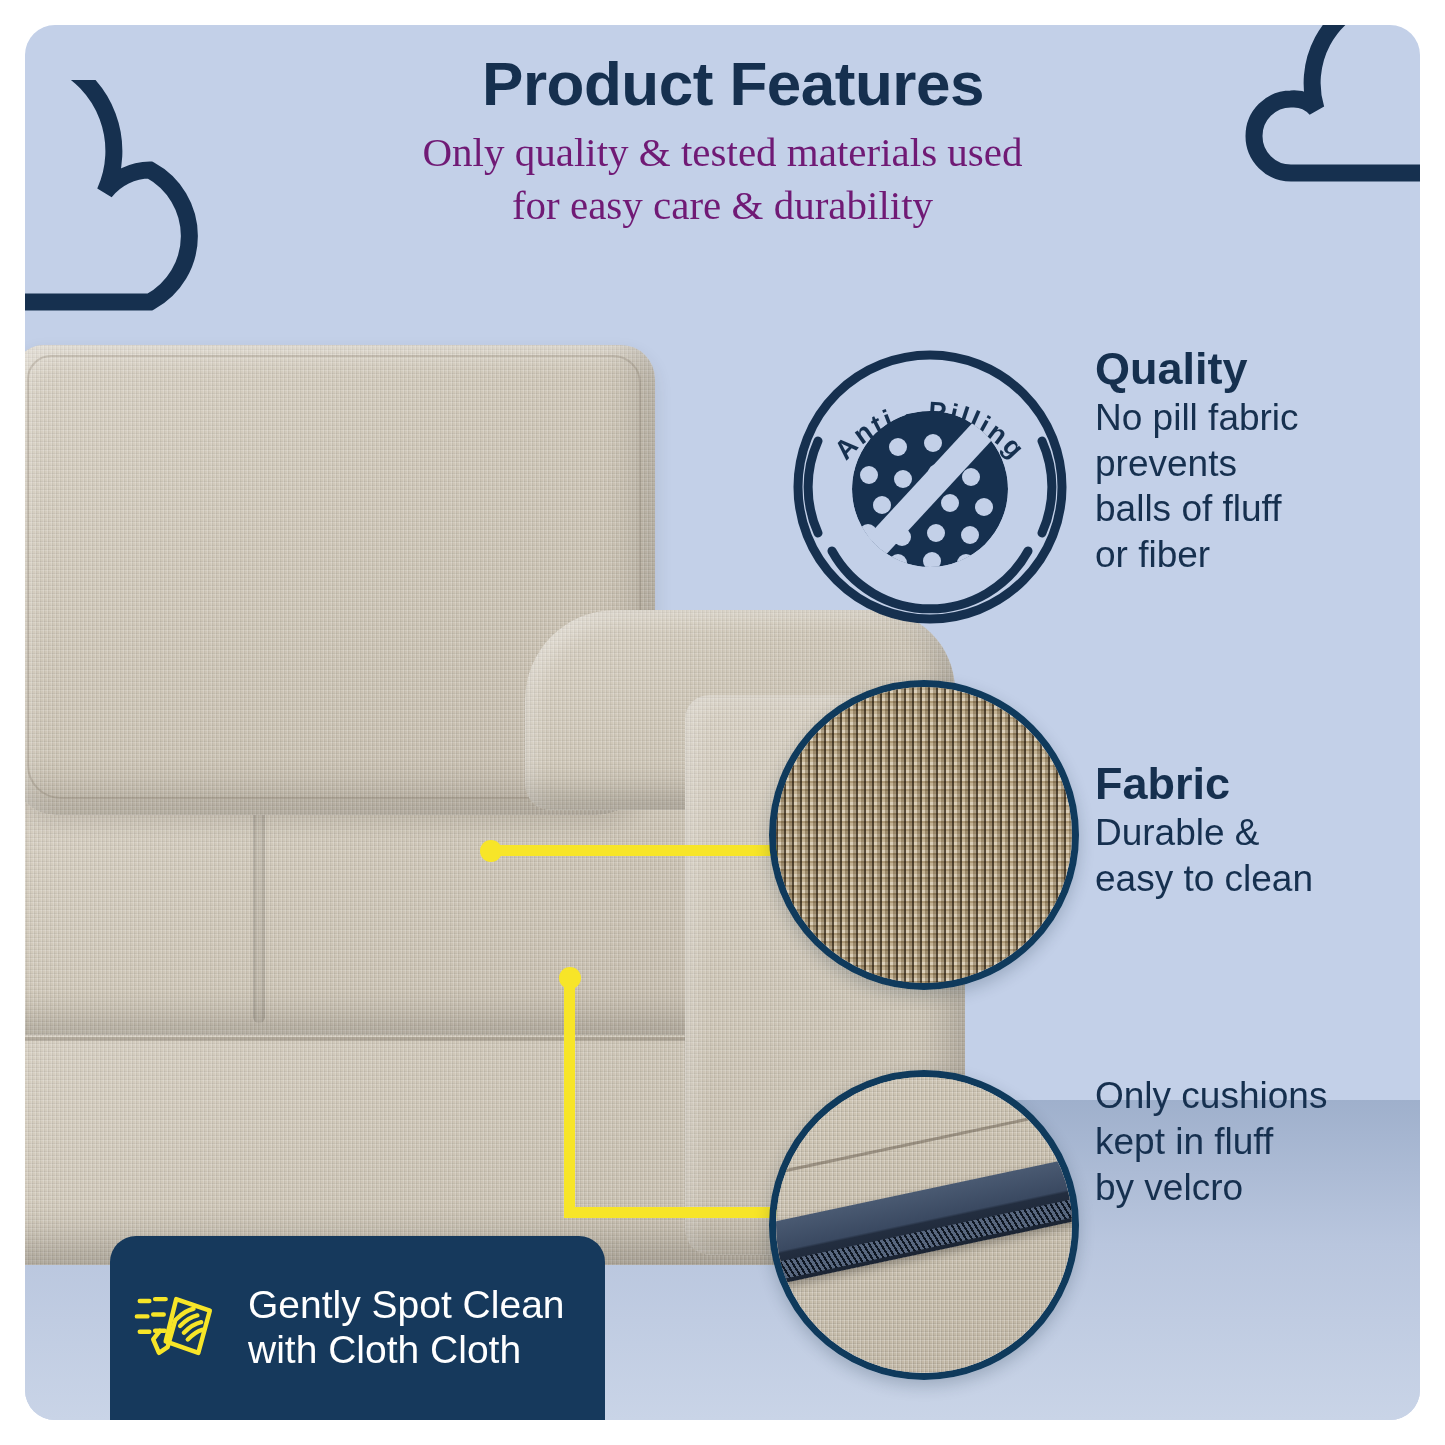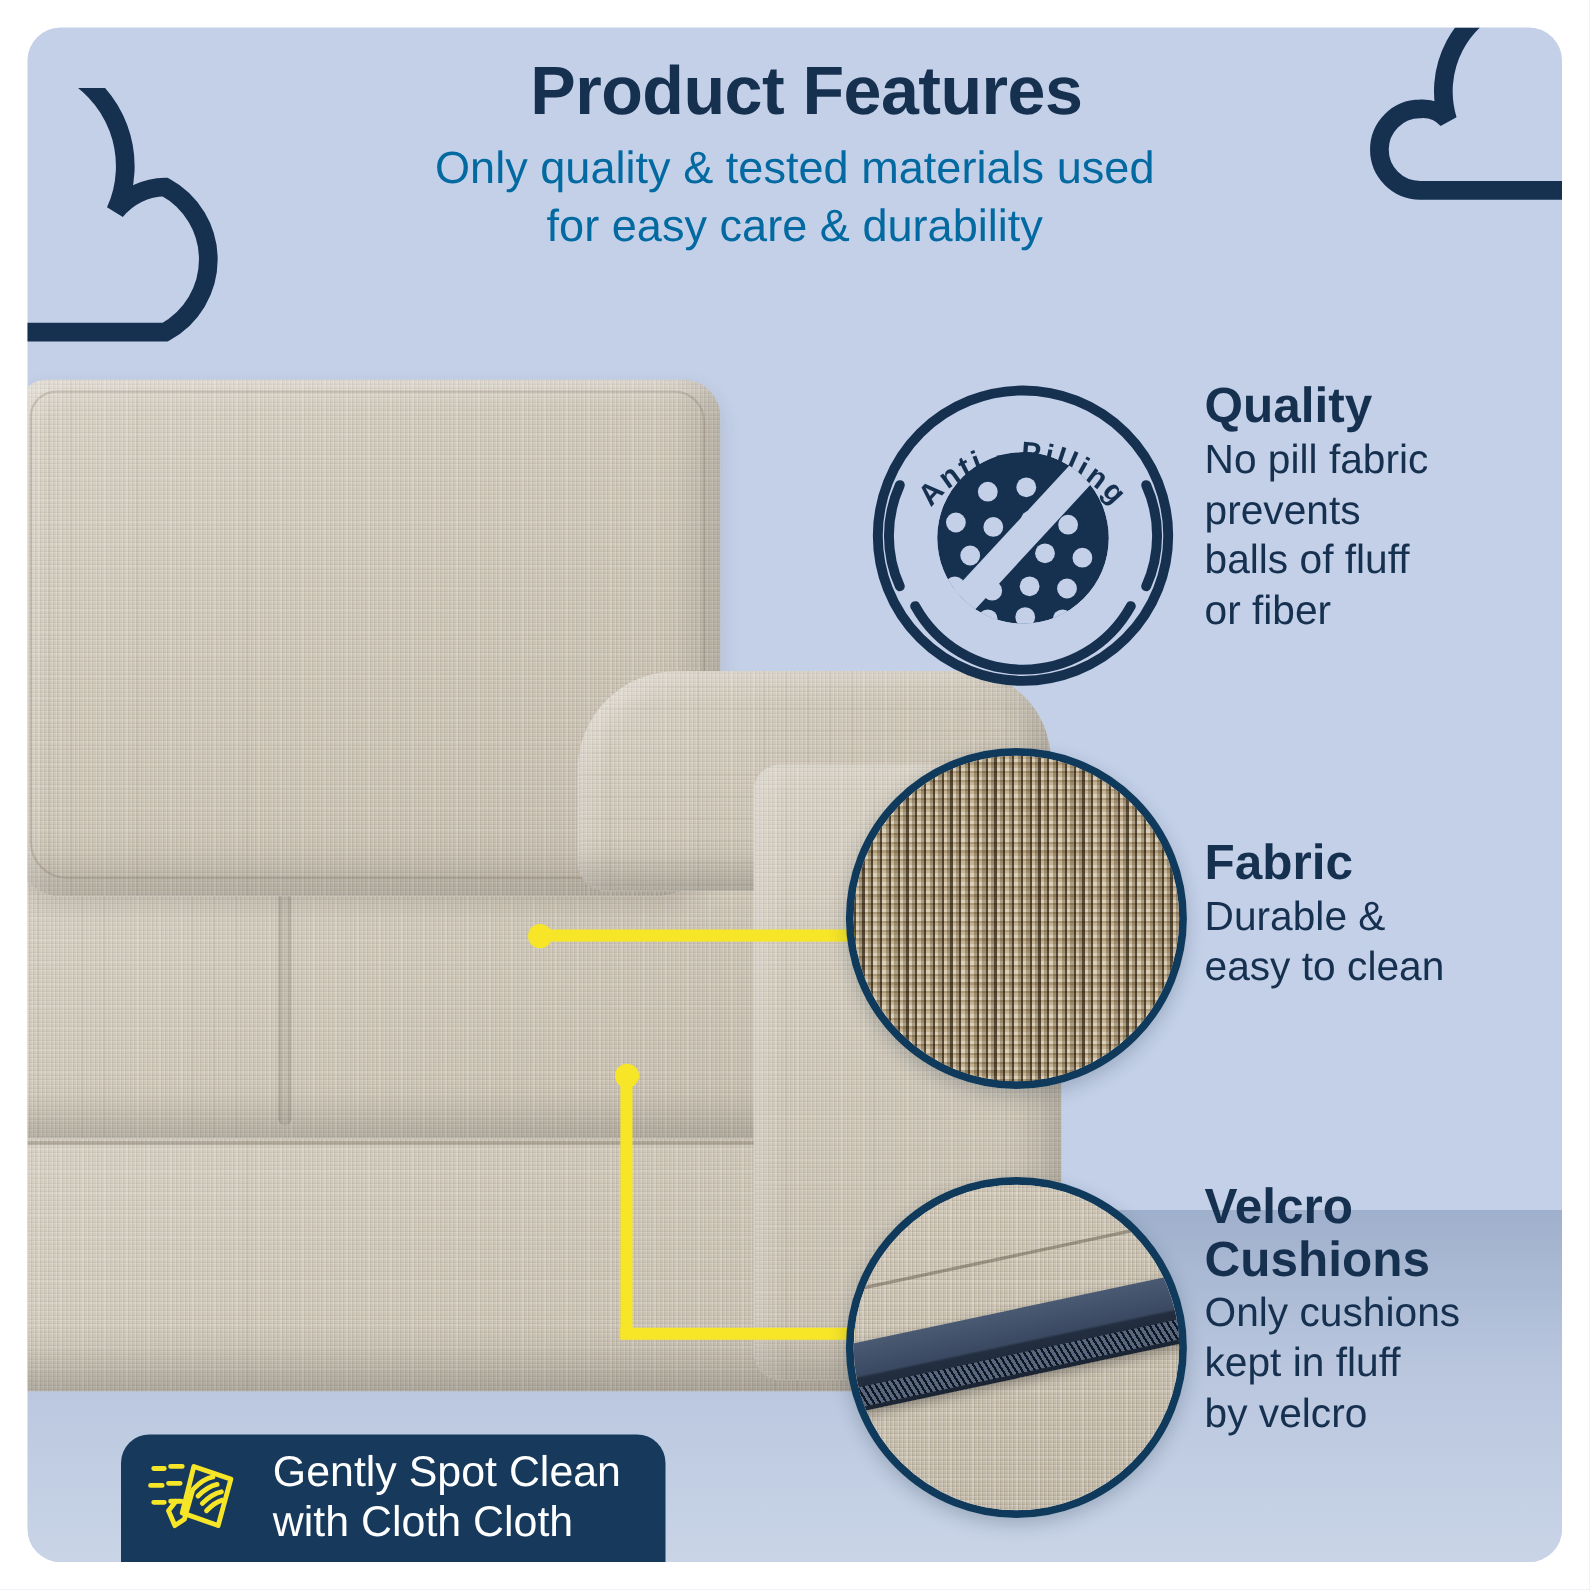--- a/index.html
+++ b/index.html
@@ -18,22 +18,23 @@
   .cloud-left{left:-60px; top:55px; width:300px; height:240px;}
   .cloud-right{right:-36px; top:0px; width:220px; height:165px;}
 
   
   .header{position:absolute; left:0; top:0; width:100%; text-align:center; padding-top:26px;}
   .title{
     font-size:62px; font-weight:bold; color:#16304f; letter-spacing:-0.5px;
     line-height:1.05; margin:0;padding-left:21px;
   }
   .subtitle{
-    font-size:41px; color:#0369a1; line-height:1.28; margin:10px 0 0 0;
+    font-size:41px; color:#701a75; line-height:1.28; margin:10px 0 0 0;
     font-weight:400;
+    font-family:Liberation Serif, serif;
   }
 
   
   .sofa-stage{
     position:absolute; left:0; top:250px; width:100%; height:1145px;
     overflow:hidden;
   }
   .floor{
     position:absolute; left:0; bottom:0; width:100%; height:320px;
     background:linear-gradient(180deg,#9fb0cc 0%, #b9c6de 45%, #c9d4e7 100%);
@@ -145,21 +146,21 @@
   
   .feature{position:absolute; width:340px; color:#16304f;}
   .f-title{font-size:45px; font-weight:bold; line-height:1.06; margin:0 0 2px 0;}
   .f-body{font-size:37px; line-height:1.24; margin:0; font-weight:400;}
   .feat-quality{left:1070px; top:320px;}
   .feat-fabric{left:1070px; top:735px;}
   .feat-velcro{left:1070px; top:1048px;}
 
   
   .care-badge{
-    position:absolute; left:85px; bottom:0; width:495px; height:116px;
+    position:absolute; left:85px; bottom:0; width:495px; height:184px;
     background:#16395c; border-radius:26px 26px 0 0;
     display:flex; align-items:center; gap:18px; padding:0 20px 0 24px;
     box-sizing:border-box;
   }
   .care-text{color:#ffffff; font-size:39px; line-height:1.15; font-weight:400;}
 </style>
 </head>
 <body>
 
 <div class="poster">
@@ -304,24 +305,20 @@
     <p class="f-title">Quality</p>
     <p class="f-body">
       <span>No pill fabric</span><br>
       <span>prevents</span><br>
       <span>balls of fluff</span><br>
       <span>or fiber</span>
     </p>
   </div>
 
   <div class="feature feat-velcro">
-    <p class="f-title">
-      <span>Velcro</span><br>
-      <span>Cushions</span>
-    </p>
     <p class="f-body">
       <span>Only cushions</span><br>
       <span>kept in fluff</span><br>
       <span>by velcro</span>
     </p>
   </div>
 
 </div>
 
 </body></html>

